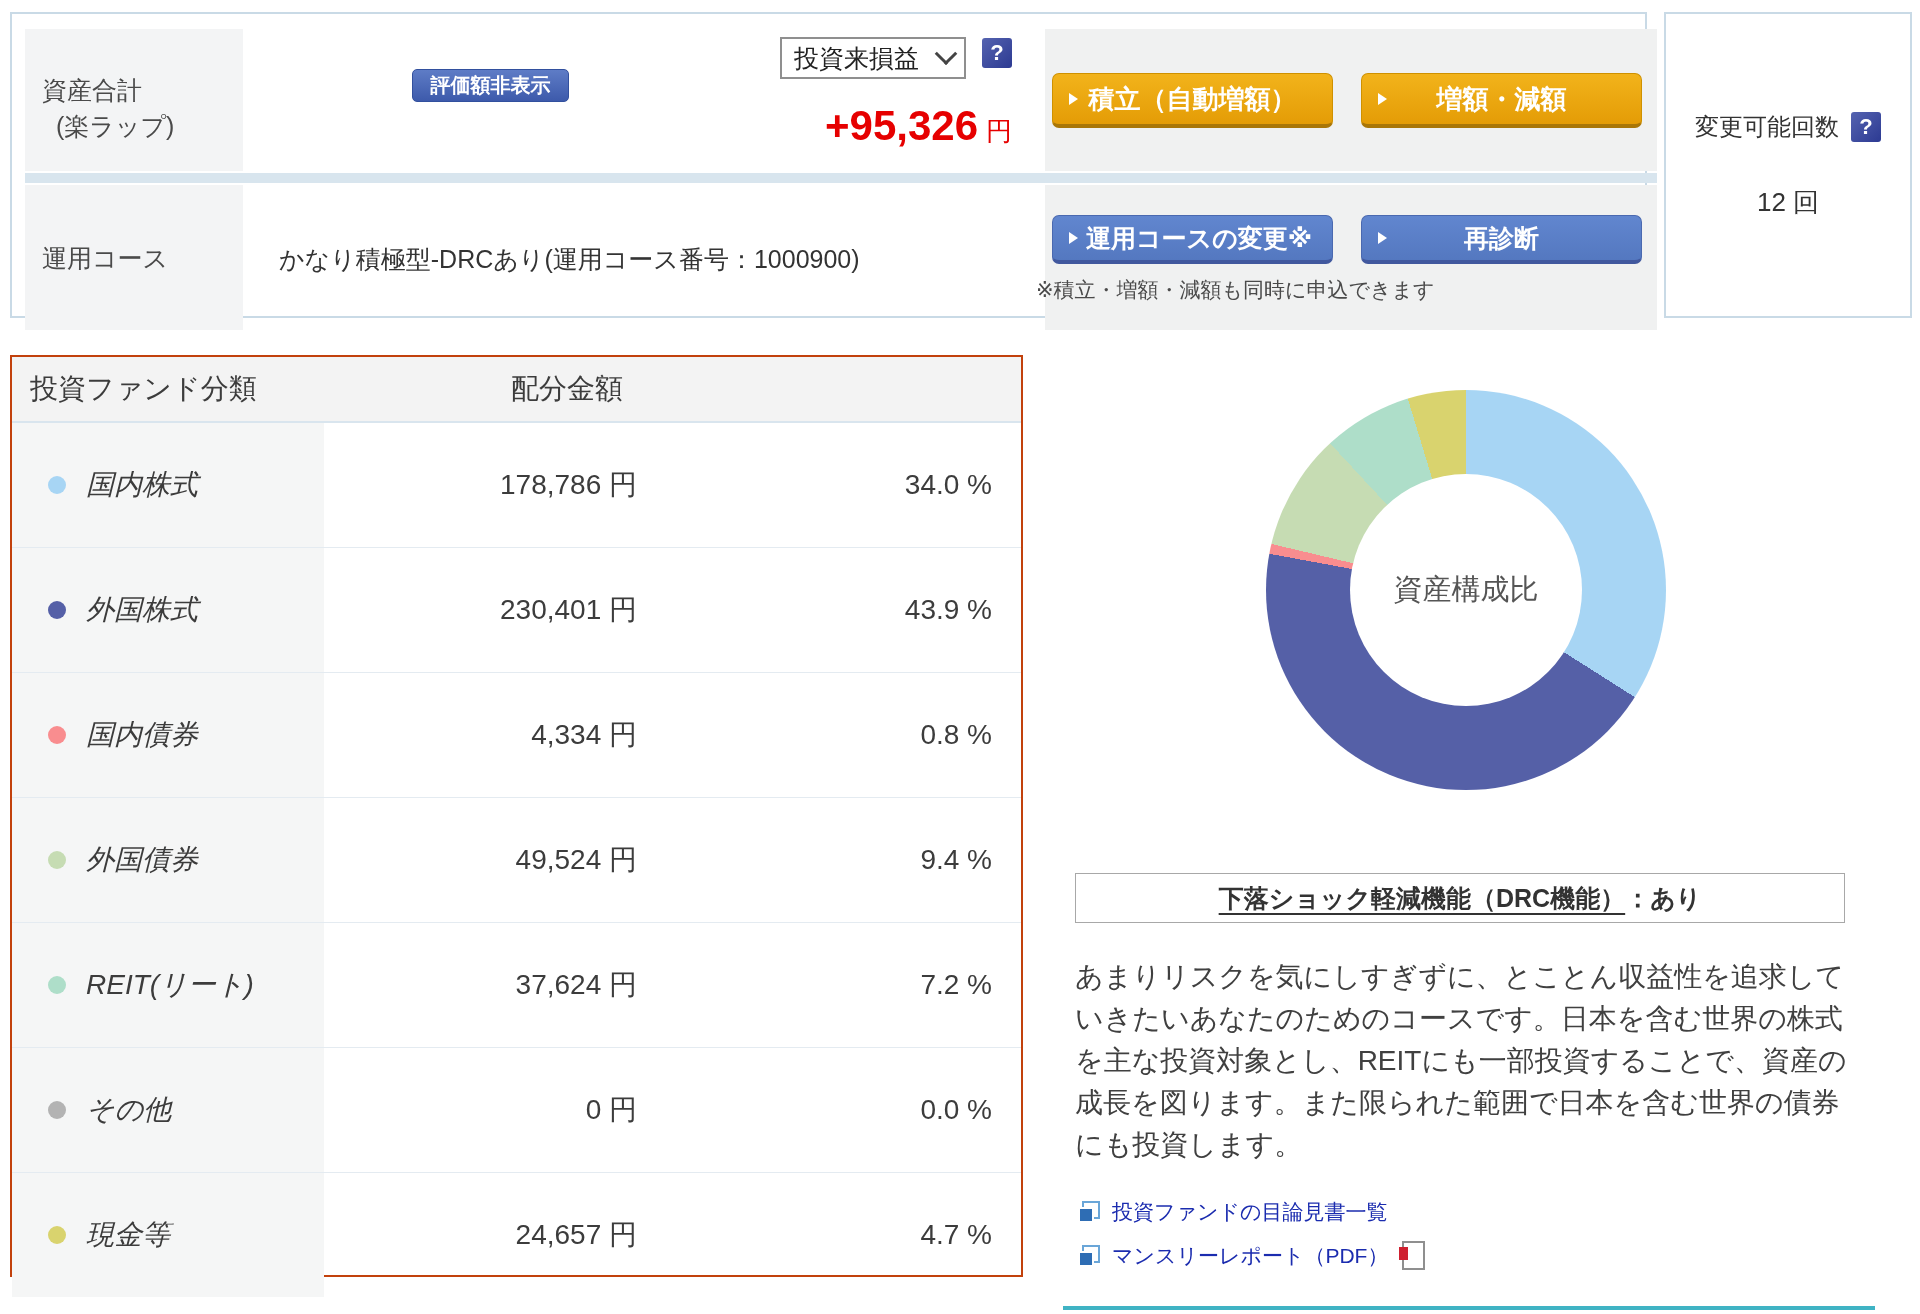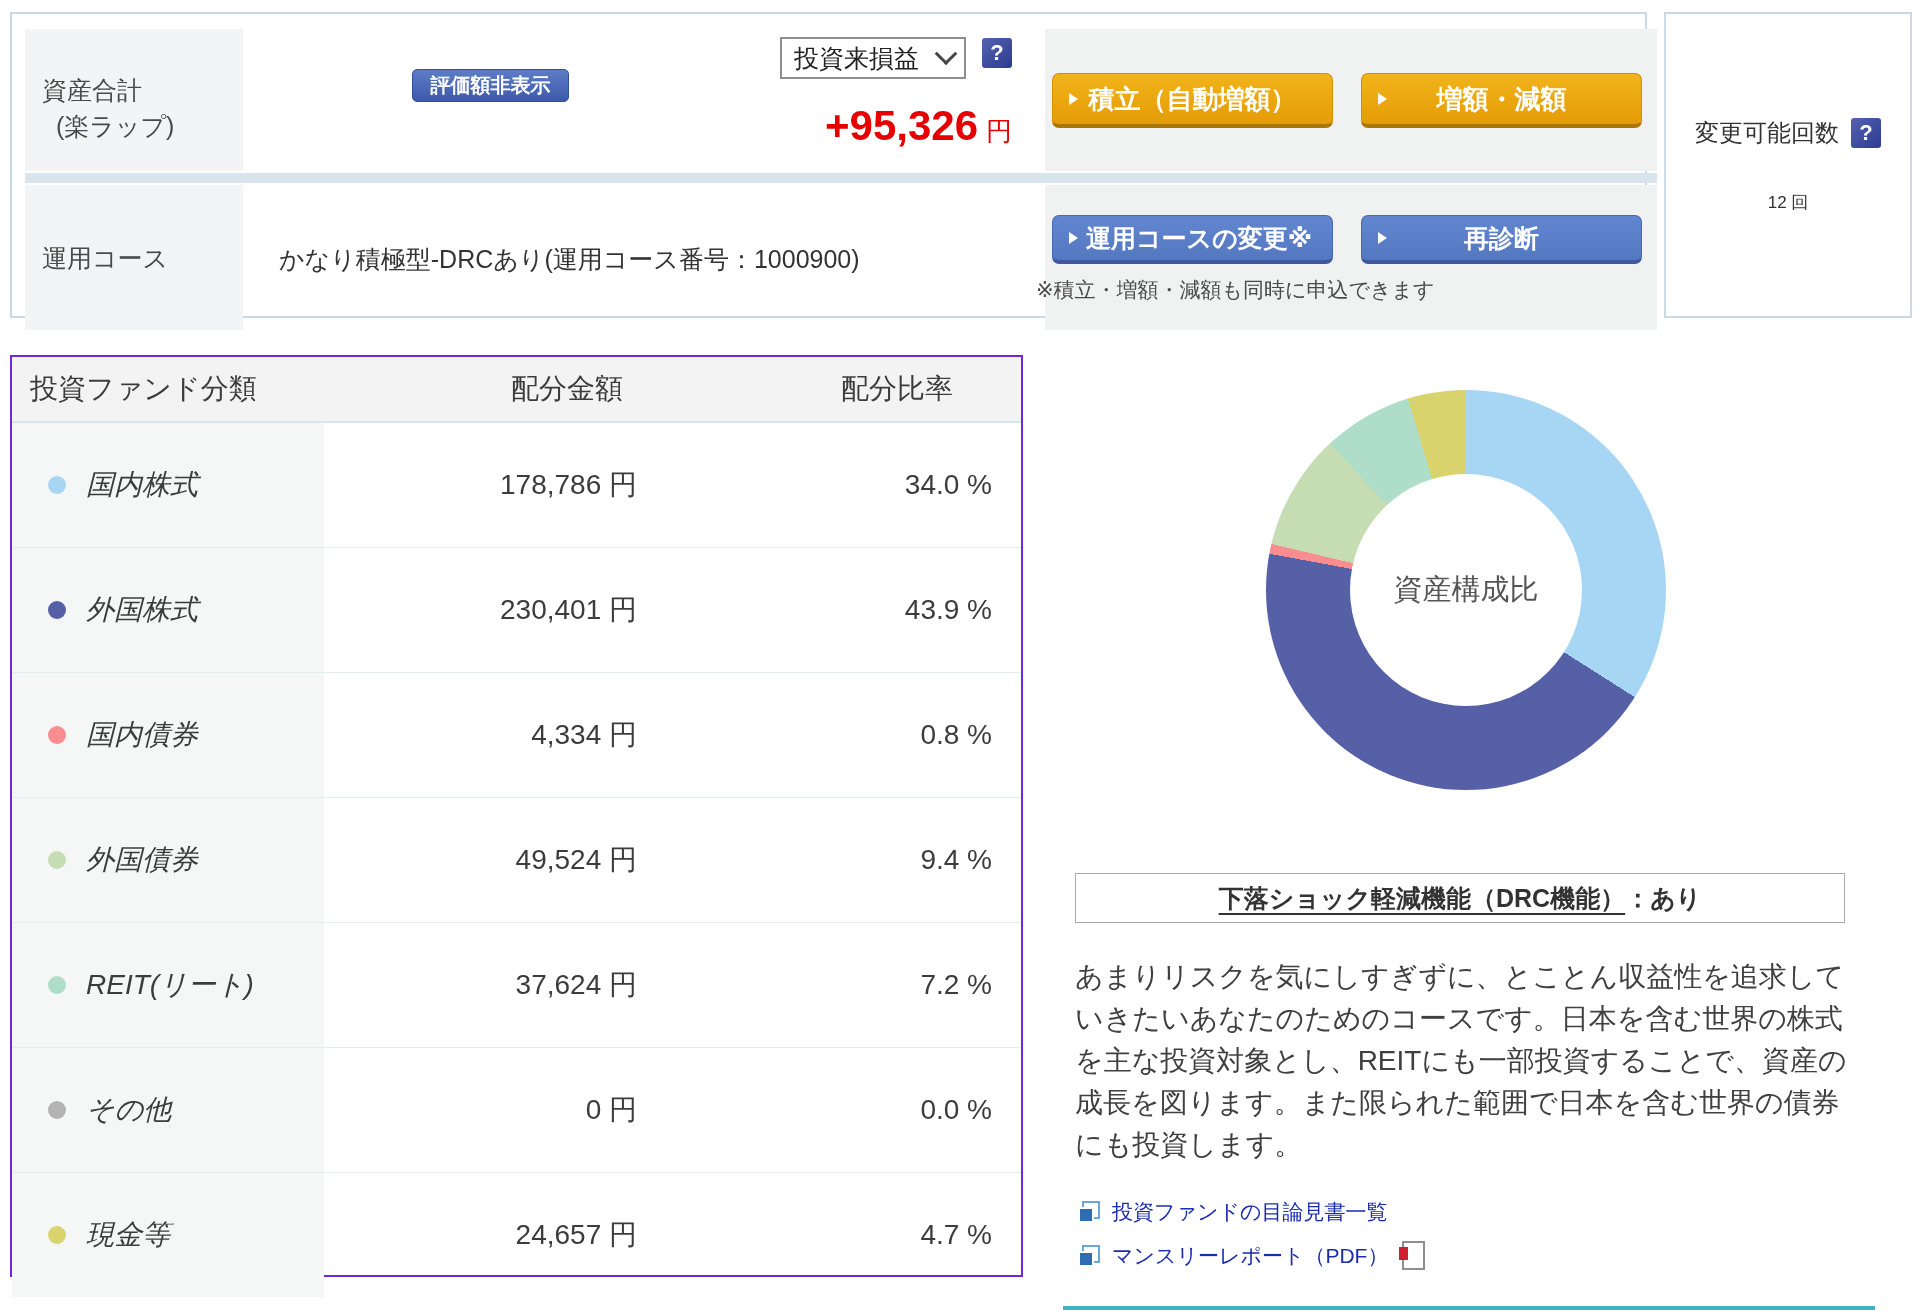--- a/index.html
+++ b/index.html
@@ -55,25 +55,25 @@
   .btn-cc{left:1040px;top:201px;padding-left:13px;}
   .btn-rd{left:1349px;top:201px;}
   .course-value{position:absolute;left:267px;top:229px;font-size:25px;color:#333;}
   .apply-note{position:absolute;left:1024px;top:262px;font-size:21px;color:#4a4a4a;}
 
   
   .count-box{position:absolute;left:1664px;top:12px;width:248px;height:306px;
              border:2px solid #c9dae6;background:#fff;box-sizing:border-box;
              display:flex;flex-direction:column;align-items:center;justify-content:center;gap:18px;}
   .count-label-row{display:flex;align-items:center;gap:12px;font-size:24px;color:#333;}
-  .count-value{margin-top:24px;font-size:17px;color:#333;}
+  .count-value{margin-top:24px;font-size:26px;color:#333;}
 
   
   .fund-table{position:absolute;left:10px;top:355px;width:1013px;height:922px;
-              border:2px solid #6d28d9;background:#fff;box-sizing:border-box;}
+              border:2px solid #c2410c;background:#fff;box-sizing:border-box;}
   .ft-header{position:relative;height:64px;background:#f3f3f3;border-bottom:2px solid #d9e5ee;}
   .ft-h{position:absolute;top:0;height:64px;display:flex;align-items:center;font-size:28px;color:#3c3c3c;}
   .ft-h0{left:18px;}
   .ft-h1{left:430px;width:250px;justify-content:center;}
   .ft-h2{left:765px;width:240px;justify-content:center;}
   .ft-row{position:relative;height:124px;border-bottom:1px solid #e4ebf1;}
   .ft-row:last-child{border-bottom:none;}
   .ft-col1bg{position:absolute;left:0;top:0;bottom:0;width:312px;background:#f5f6f6;}
   .dot{position:absolute;left:36px;top:53px;width:18px;height:18px;border-radius:50%;background:#ccc;}
   .ft-label{position:absolute;left:74px;top:0;height:124px;display:flex;align-items:center;
@@ -170,21 +170,20 @@
       <span>変更可能回数</span>
       <span class="help">?</span>
     </div>
     <div class="count-value">12 回</div>
   </div>
 
   <div class="fund-table">
     <div class="ft-header">
       <div class="ft-h ft-h0">投資ファンド分類</div>
       <div class="ft-h ft-h1">配分金額</div>
-      <div class="ft-h ft-h2">配分比率</div>
     </div>
 
     <div class="ft-row">
       <div class="ft-col1bg"></div>
       <span class="dot" style="background: rgb(167, 213, 244);"></span>
       <div class="ft-label">国内株式</div>
       <div class="ft-amount">178,786 円</div>
       <div class="ft-ratio">34.0 %</div>
     </div>
     <div class="ft-row">

